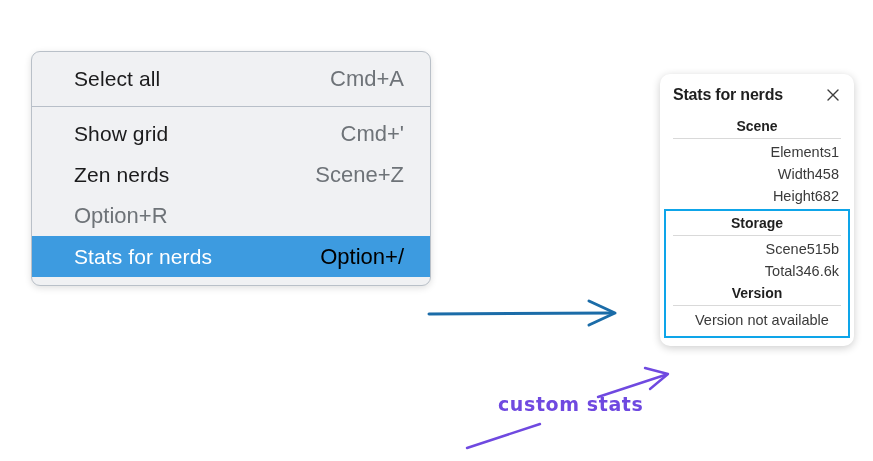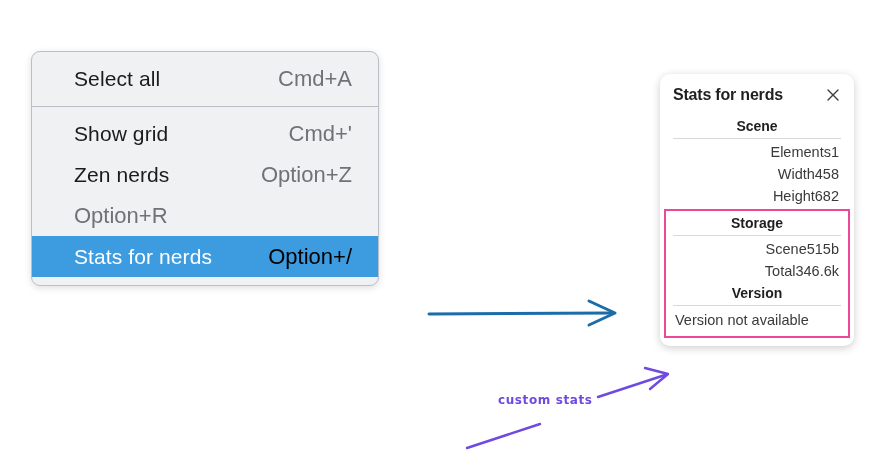--- a/index.html
+++ b/index.html
@@ -13,21 +13,21 @@
     font-family: "Liberation Sans", sans-serif;
     position: relative;
     overflow: hidden;
   }
 
   
   #context-menu {
     position: absolute;
     left: 31px;
     top: 51px;
-    width: 348px;
+    width: 400px;
     background: #f0f1f3;
     border: 1px solid #b9c0c8;
     border-radius: 9px;
     box-shadow: 0 2px 7px rgba(0,0,0,0.13);
     padding: 6px 0 8px 0;
     box-sizing: border-box;
   }
   .menu-group { padding: 0; }
   .menu-sep {
     height: 1px;
@@ -114,42 +114,43 @@
     font-size: 14.5px;
     color: #3a3a3a;
   }
   .stat-row .k { white-space: nowrap; }
   .stat-row .v { white-space: nowrap; }
   .note-row {
     padding: 4px 2px;
     font-size: 14.5px;
     color: #3a3a3a;
     white-space: nowrap;
+    margin-left: 20px;
   }
 
   
   #custom-stats-box {
-    border: 2px solid #ec4899;
+    border: 2px solid #0ea5e9;
     margin: 2px -9px -6px -9px;
     padding: 1px 7px 4px 7px;
   }
 
   
   #annotations {
     position: absolute;
     left: 0; top: 0;
     width: 873px; height: 461px;
     pointer-events: none;
   }
   #annotation-label {
     position: absolute;
     left: 498px;
     top: 393px;
     font-family: "DejaVu Sans", sans-serif;
-    font-size: 12px;
+    font-size: 19px;
     font-weight: bold;
     color: #6f49e0;
     letter-spacing: 0.6px;
     white-space: nowrap;
   }
 </style>
 </head>
 <body>
 
 <div id="context-menu">
@@ -163,21 +164,21 @@
 
   <div class="menu-sep"></div>
 
   <div class="menu-group">
     <div class="menu-item">
       <span class="label">Show grid</span>
       <span class="shortcut">Cmd+'</span>
     </div>
     <div class="menu-item">
       <span class="label">Zen nerds</span>
-      <span class="shortcut">Option+Z</span>
+      <span class="shortcut">Scene+Z</span>
     </div>
     <div class="menu-item">
       <span class="shortcut">Option+R</span>
     </div>
     <div class="menu-item highlighted">
       <span class="label">Stats for nerds</span>
       <span class="shortcut">Option+/</span>
     </div>
   </div>
 

